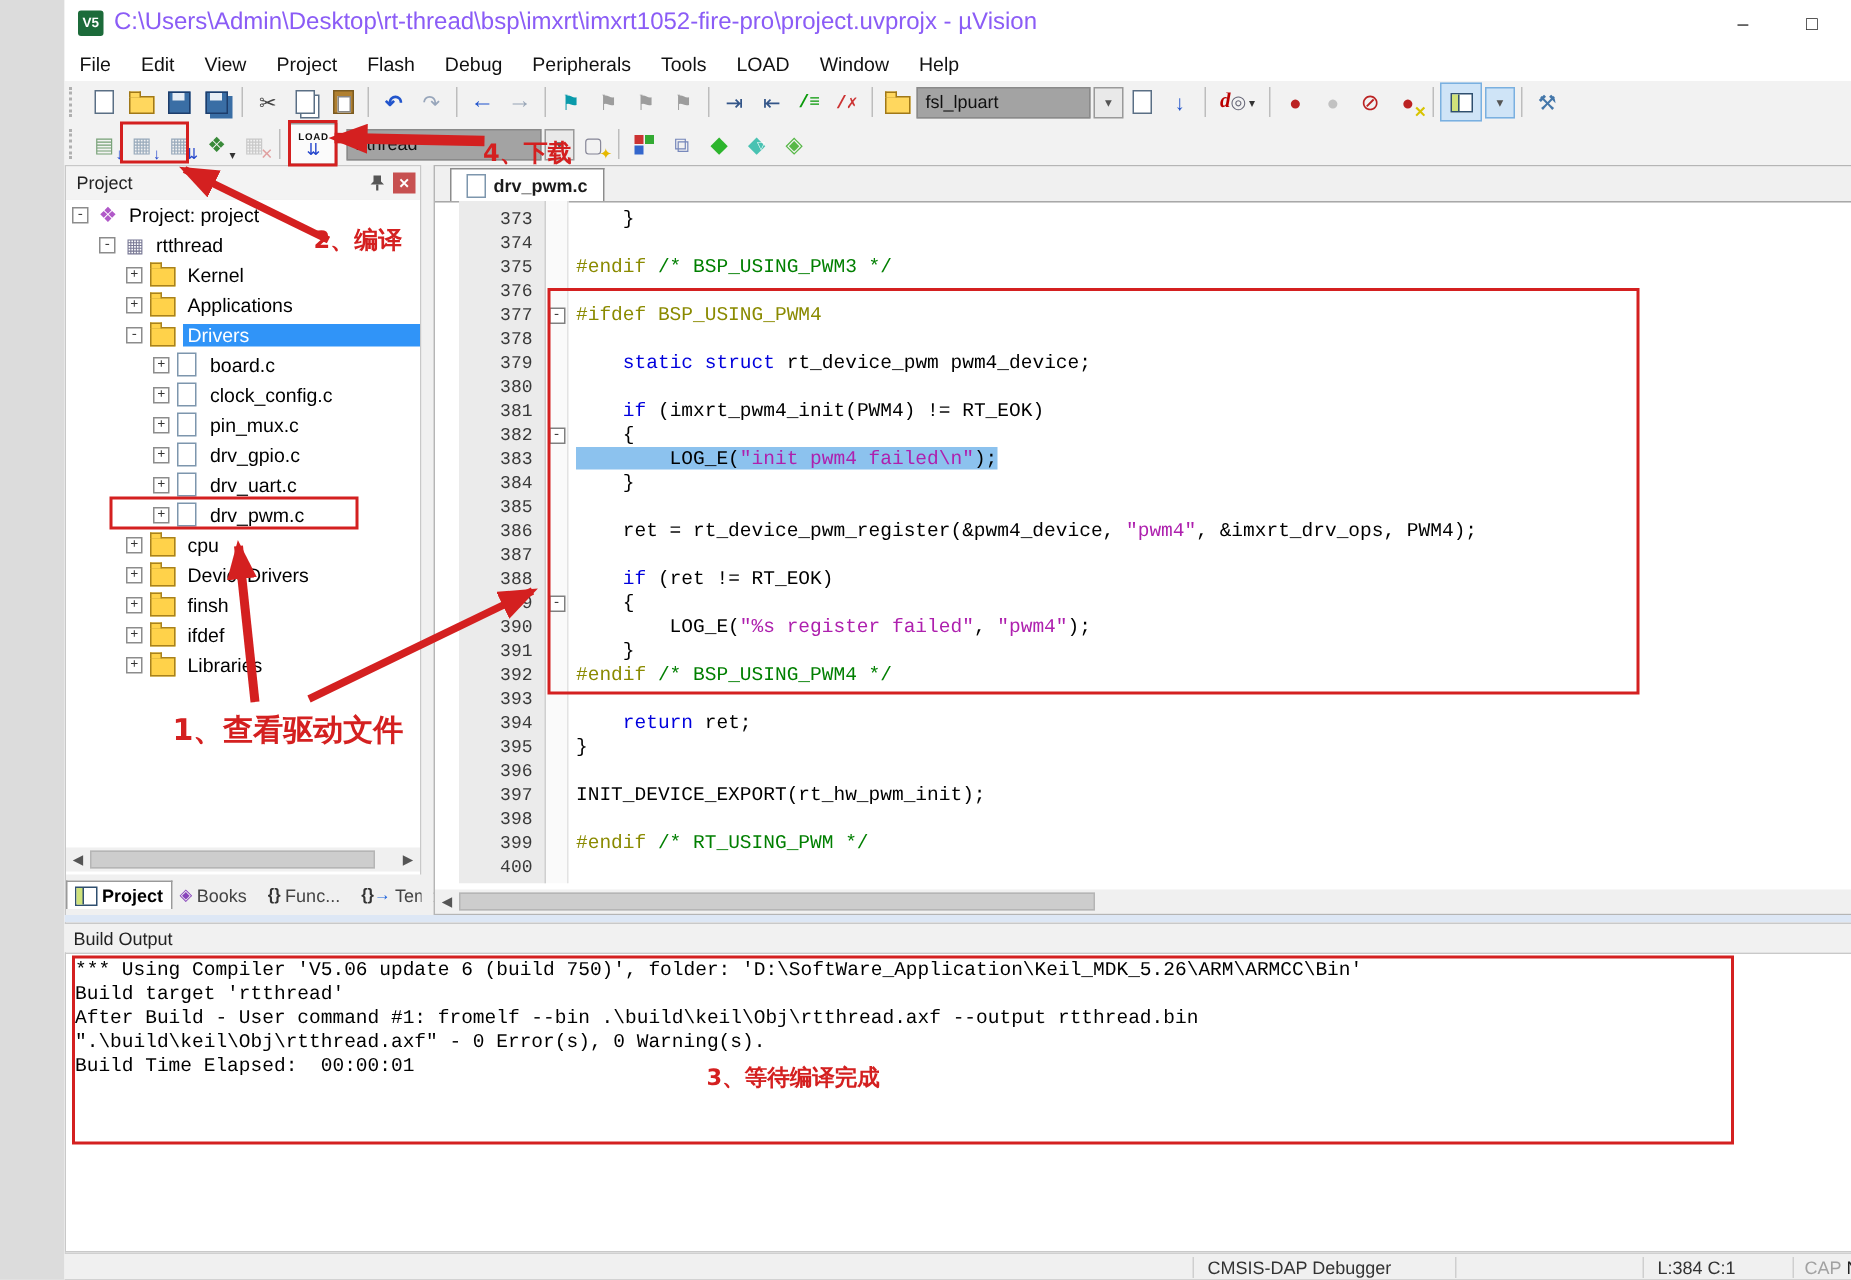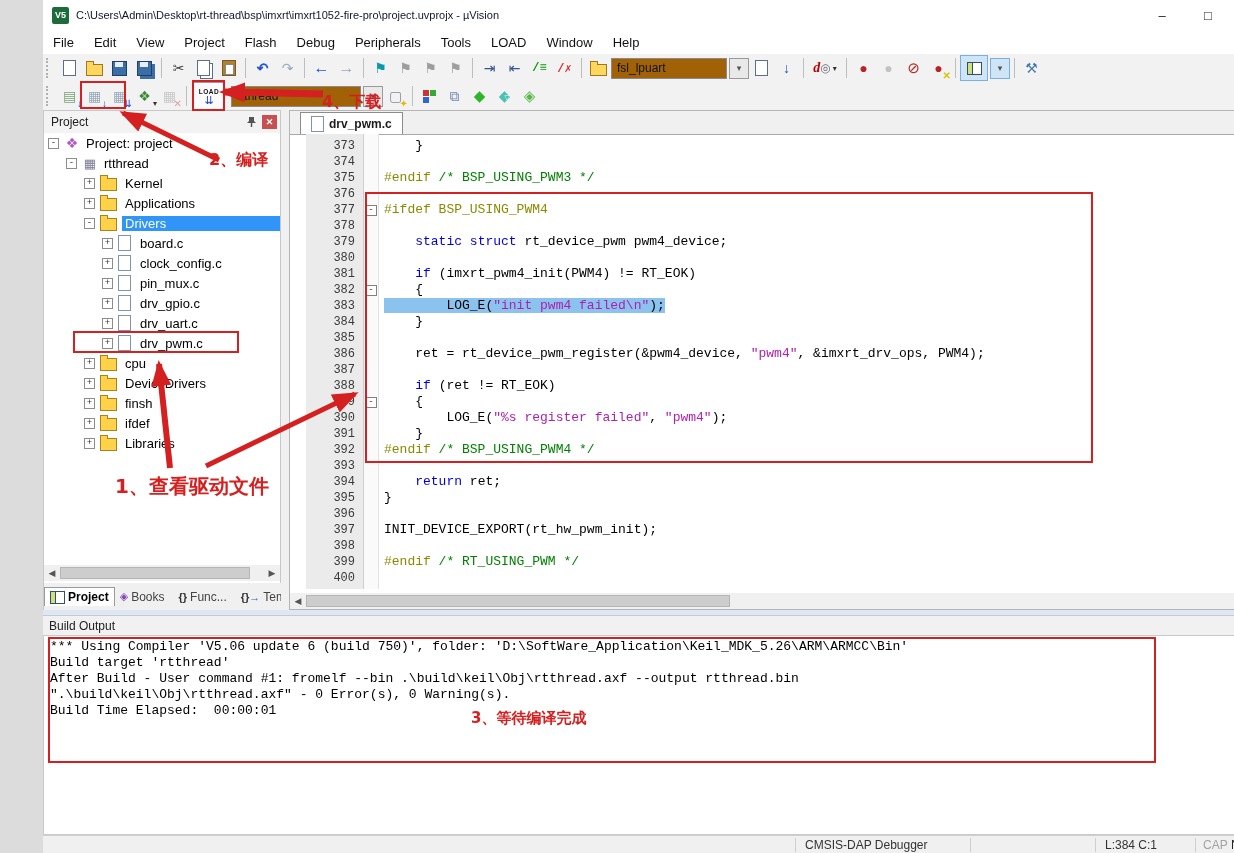--- a/index.html
+++ b/index.html
@@ -2,21 +2,21 @@
 <html><head>
 <meta charset="utf-8">
 <style>
   html,body{margin:0;padding:0;background:#dcdcdc;}
   #win{position:relative;width:1234px;height:853px;background:#fff;font-family:"Liberation Sans",sans-serif;
        box-shadow:0 0 0 1px #6e6e6e inset;overflow:hidden;margin-left:43px;}
   
   #titlebar{position:absolute;left:0;top:0;width:100%;height:30px;background:#fff;display:flex;align-items:center;}
   .appicon{width:17px;height:17px;margin:0 7px 0 9px;background:#1c6b3a;border-radius:2px;color:#fff;
            font:bold 9px/17px "Liberation Sans",sans-serif;text-align:center;}
-  #titletext{font-size:11px;color:#0f172a;}
+  #titletext{font-size:16px;color:#8b5cf6;}
   #wincontrols{margin-left:auto;display:flex;height:100%;}
   .wbtn{width:46px;height:100%;display:flex;align-items:center;justify-content:center;font-size:13px;color:#222;}
   
   #menubar{position:absolute;left:0;top:30px;width:100%;height:24px;background:#fff;display:flex;align-items:center;
            border-bottom:1px solid #e3e3e3;}
   .menu-item{padding:0 10px;font-size:13px;color:#111;height:100%;display:flex;align-items:center;}
   
   .toolbar{position:absolute;left:0;width:100%;height:28px;background:#f2f2f2;display:flex;align-items:center;}
   #toolbar1{top:54px;border-bottom:1px solid #e6e6e6;}
   #toolbar2{top:82px;border-bottom:1px solid #d8d8d8;}
@@ -25,21 +25,21 @@
   .tsep{width:1px;height:20px;background:#bdbdbd;margin:0 4px;}
   .ov{position:absolute;right:0;bottom:-1px;font-size:10px;line-height:10px;}
   .pg{width:11px;height:14px;background:#fff;border:1px solid #5a6f85;}
   .pgc{box-shadow:3px 3px 0 -1px #fff,3px 3px 0 0 #5a6f85;}
   .fo{position:relative;width:15px;height:10px;background:#ffd75e;border:1px solid #a07818;margin-top:3px;}
   .fo::before{content:"";position:absolute;top:-4px;left:-1px;width:6px;height:3px;background:#ffd75e;border:1px solid #a07818;border-bottom:0;}
   .fd{position:relative;width:13px;height:13px;background:#3a6ea5;border:1px solid #1d3d6b;}
   .fd::before{content:"";position:absolute;left:2px;top:0;width:8px;height:5px;background:#e8eef5;}
   .clip{position:relative;width:12px;height:14px;background:#b08030;border:1px solid #7a5a20;}
   .clip::before{content:"";position:absolute;left:2px;top:3px;width:7px;height:9px;background:#fff;border:1px solid #888;}
-  .combo{height:19px;background:#a16207;border:1px solid #8a8a8a;font-size:12px;color:#111;display:flex;align-items:center;
+  .combo{height:19px;background:#a3a3a3;border:1px solid #8a8a8a;font-size:12px;color:#111;display:flex;align-items:center;
          padding:0 5px;white-space:nowrap;}
   .ddbtn{width:18px;height:19px;background:#e9e9e9;border:1px solid #9a9a9a;display:flex;align-items:center;justify-content:center;
          font-size:9px;color:#555;margin-left:2px;}
   .hlbtn{background:#cfe4f7;border:1px solid #7ab0e0;}
   .wt{position:relative;width:13px;height:11px;background:#fff;border:1px solid #2f4f6f;}
   .wt::before{content:"";position:absolute;left:0;top:0;width:4px;height:100%;background:#cfe27a;border-right:1px solid #2f4f6f;}
   .cubes{display:grid;grid-template-columns:6px 6px;grid-template-rows:6px 6px;gap:1px;}
   .cubes i{display:block;}
   .loadbtn{width:30px;height:26px;background:#fbfbfb;border:1px solid #9a9a9a;display:flex;flex-direction:column;
            align-items:center;justify-content:center;margin:0 2px;}

